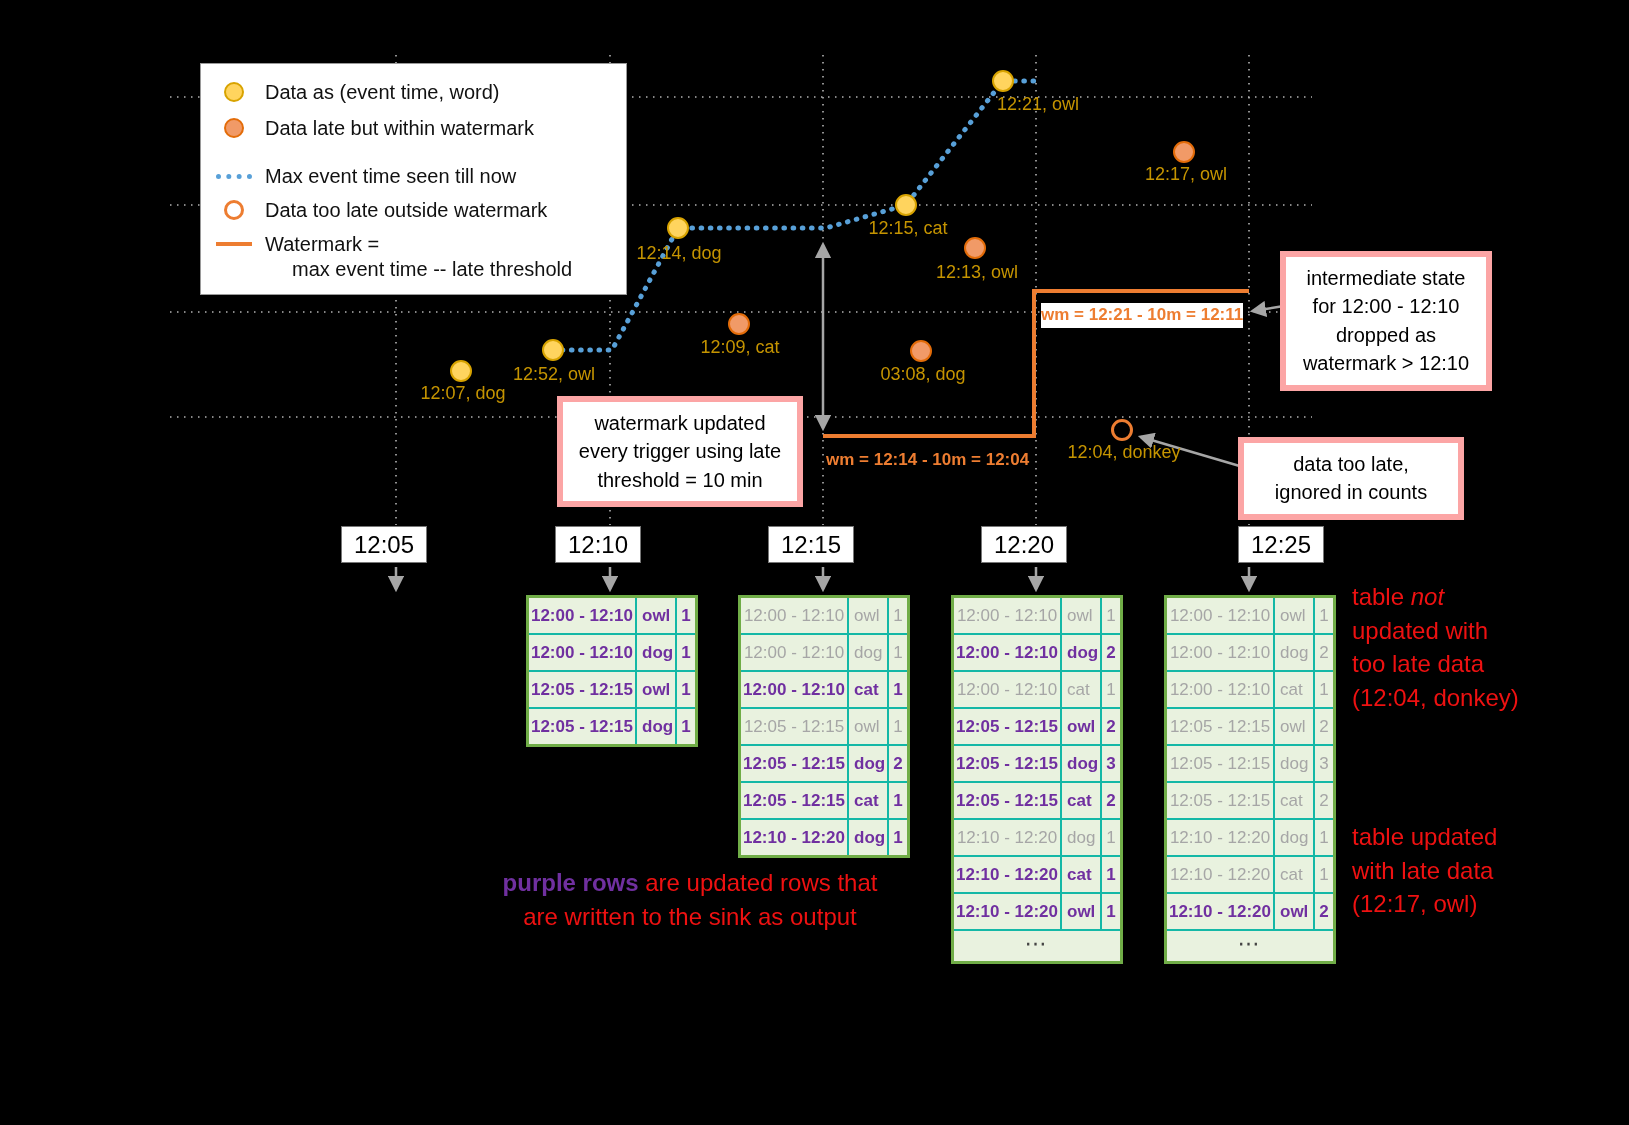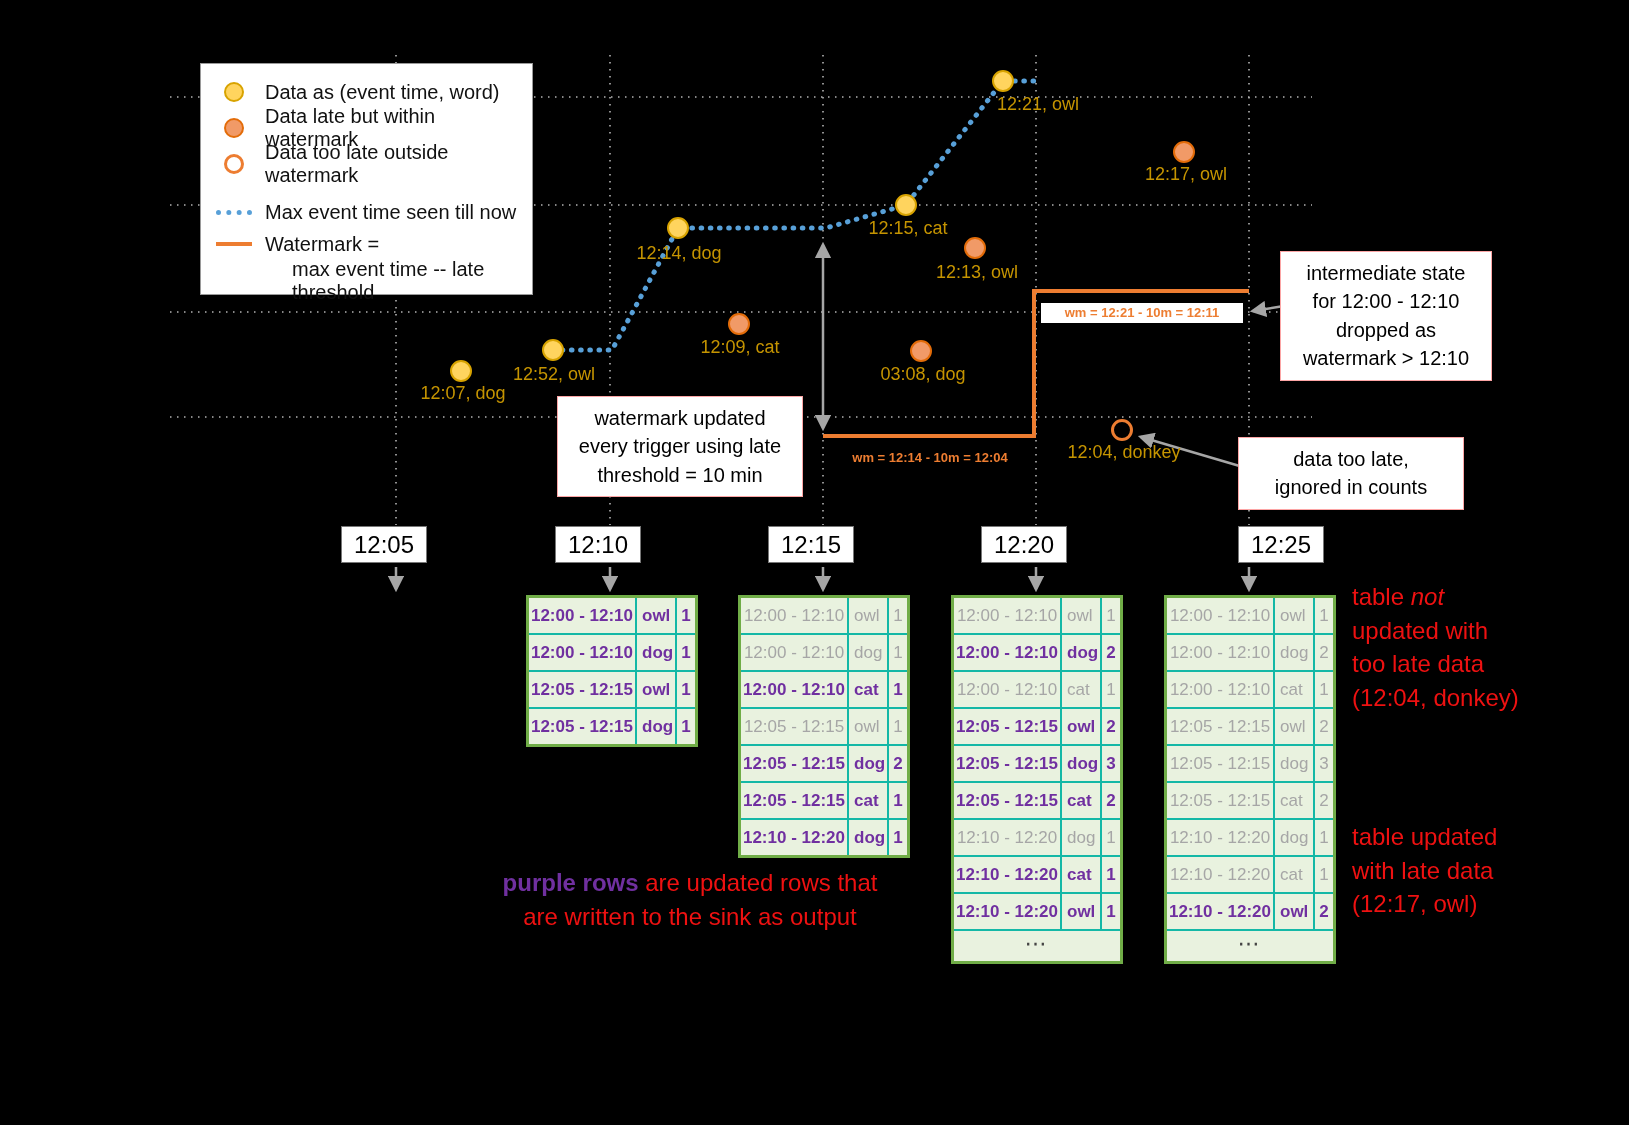--- a/index.html
+++ b/index.html
@@ -16,42 +16,42 @@
   .garrow    { stroke:#a6a6a6; stroke-width:2.5; }
 
   
   .dot { position:absolute; width:22px; height:22px; border-radius:50%; box-sizing:border-box; }
   .dot.ontime  { background:#ffd45e; border:2.5px solid #d8a300; }
   .dot.late    { background:#f19a67; border:2.5px solid #e36c09; }
   .dot.toolate { background:#000;    border:3.5px solid #ed7d31; }
   .dot-label { position:absolute; transform:translate(-50%,-50%); color:#c59400; font-size:18px; white-space:nowrap; }
 
   
-  .legend { position:absolute; left:200px; top:63px; width:333px; height:232px; background:#fff;
+  .legend { position:absolute; left:200px; top:63px; width:427px; height:232px; background:#fff;
             border:1px solid #9a9a9a; box-sizing:border-box; padding:10px 14px; color:#111; }
   .leg-row { display:flex; align-items:center; gap:12px; height:36px; }
   .leg-row.small { height:32px; }
   .leg-row.gap { margin-top:14px; }
   .leg-icon { flex:0 0 38px; display:flex; justify-content:center; align-items:center; }
   .leg-dot { width:20px; height:20px; border-radius:50%; box-sizing:border-box; }
   .leg-dot.ontime  { background:#ffd45e; border:2.5px solid #d8a300; }
   .leg-dot.late    { background:#f19a67; border:2.5px solid #e36c09; }
   .leg-dot.toolate { background:#fff;    border:3px solid #ed7d31; }
   .leg-line-blue   { width:36px; height:0; border-top:5px dotted #58a0d8; }
   .leg-line-orange { width:36px; height:0; border-top:4px solid #ed7d31; }
   .leg-label { font-size:20px; }
   .leg-sub   { font-size:20px; margin-left:77px; margin-top:-2px; }
 
   
-  .wmtext { position:absolute; color:#ed7d31; font-size:13px; font-weight:700; white-space:nowrap; text-align:center; }
+  .wmtext { position:absolute; color:#ed7d31; font-size:17px; font-weight:700; white-space:nowrap; text-align:left; }
   #wm1 { left:826px; top:450px; width:208px; }
   #wm2 { left:1041px; top:303px; width:202px; background:#fff; padding:2px 0 3px; }
 
   
-  .callout { position:absolute; background:#fff; border:1px solid #fca5a5; color:#000; text-align:center;
+  .callout { position:absolute; background:#fff; border:6px solid #fca5a5; color:#000; text-align:center;
              white-space:pre-line; font-size:20px; line-height:1.42; padding:7px 6px; box-sizing:border-box; }
   #callout-trigger { left:557px; top:396px; width:246px; }
   #callout-dropped { left:1280px; top:251px; width:212px; }
   #callout-toolate { left:1238px; top:437px; width:226px; }
 
   
   .timebox { position:absolute; top:526px; width:86px; height:37px; background:#fff; border:1px solid #777;
              box-sizing:border-box; color:#000; font-size:24px; display:flex; align-items:center; justify-content:center; }
 
   
@@ -143,31 +143,31 @@
           <span class="leg-dot ontime"></span>
         </span>
       <span class="leg-label">Data as (event time, word)</span>
     </div>
     <div class="leg-row">
       <span class="leg-icon">
           <span class="leg-dot late"></span>
         </span>
       <span class="leg-label">Data late but within watermark</span>
     </div>
+    <div class="leg-row small gap">
+      <span class="leg-icon">
+          <span class="leg-line-blue"></span>
+        </span>
+      <span class="leg-label">Max event time seen till now</span>
+    </div>
     <div class="leg-row">
       <span class="leg-icon">
           <span class="leg-dot toolate"></span>
         </span>
       <span class="leg-label">Data too late outside watermark</span>
-    </div>
-    <div class="leg-row small gap">
-      <span class="leg-icon">
-          <span class="leg-line-blue"></span>
-        </span>
-      <span class="leg-label">Max event time seen till now</span>
     </div>
     <div class="leg-row small">
       <span class="leg-icon">
           <span class="leg-line-orange"></span>
         </span>
       <span class="leg-label">Watermark =</span>
     </div>
     <div class="leg-sub">max event time -- late threshold</div>
   </div>
 

